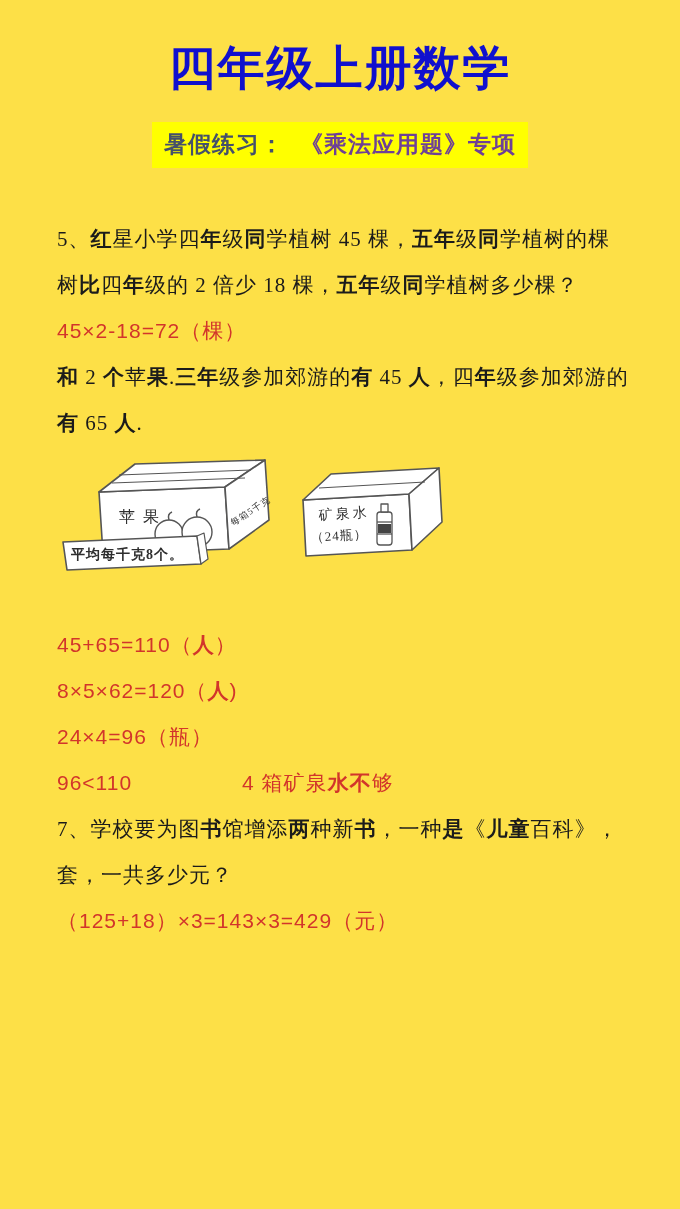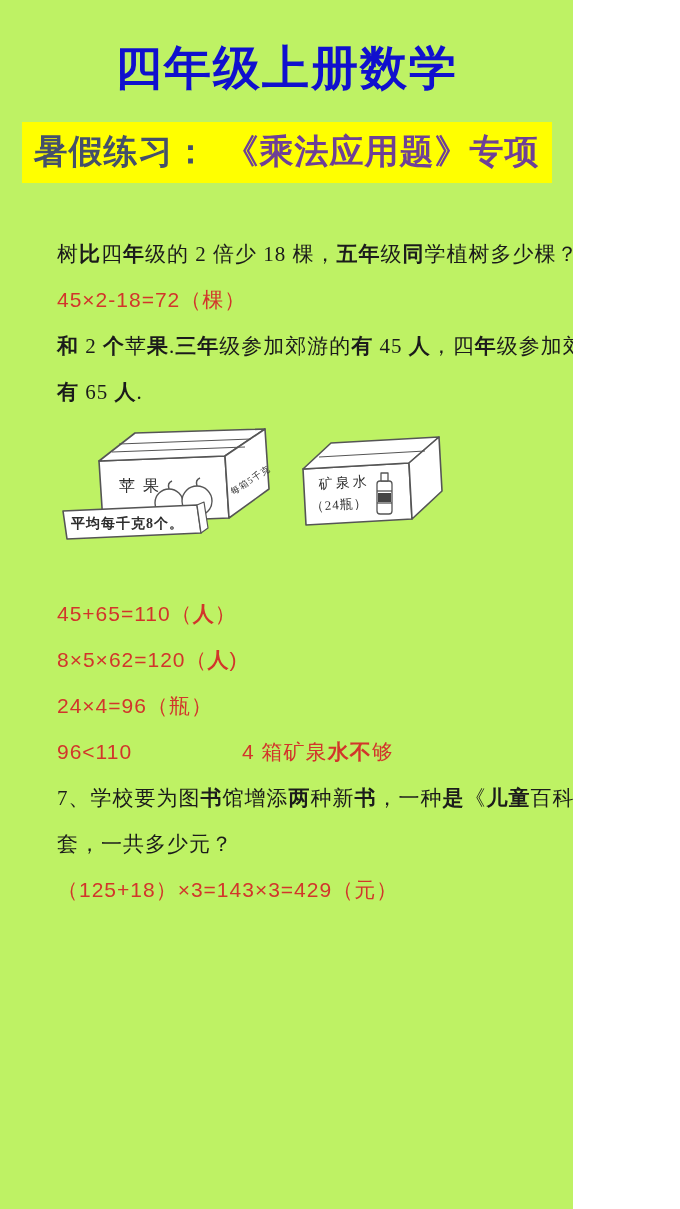--- a/index.html
+++ b/index.html
@@ -7,22 +7,22 @@
     --yellow:#ffff00;
     --sub-prefix:#44506b;
     --sub-main:#6e4096;
     --red:#d2352b;
     --ink:#1b1b1b;
     --line:#555;
   }
   html,body{margin:0;padding:0;}
   body{background:#fff;}
   .page{
-    width:573px;height:1209px;
-    background:#bef264;
+    width:680px;height:1209px;
+    background:#fde047;
     overflow:hidden;
     position:relative;
     font-family:"Liberation Serif","DejaVu Serif",serif;
     color:var(--ink);
   }
   .title{
     margin:40px 0 0 0;
     text-align:center;
     font-size:47px;
     line-height:1.2;
@@ -37,21 +37,21 @@
   .title .t-heavy{
     font-family:"Liberation Sans","DejaVu Sans",sans-serif;
     font-weight:900;
   }
   .subtitle{
     display:block;
     width:fit-content;
     margin:26px auto 0 auto;
     background:var(--yellow);
     padding:7px 12px 8px 12px;
-    font-size:34px;
+    font-size:23px;
     font-weight:800;
     font-family:"Liberation Sans","DejaVu Sans",sans-serif;
     white-space:nowrap;
     letter-spacing:1px;
   }
   .subtitle .sub-prefix{color:var(--sub-prefix);margin-right:16px;}
   .subtitle .sub-main{color:var(--sub-main);}
   .content{
     margin:48px 0 0 57px;
     font-size:21px;
@@ -89,20 +89,21 @@
   <h1 class="title">
     <span class="t-light">四</span><span class="t-heavy">年级上册数学</span>
   </h1>
 
   <div class="subtitle">
     <span class="sub-prefix">暑假练习：</span><span class="sub-main">《乘法应用题》专项</span>
   </div>
 
   <div class="content">
 
+    <div class="line"><span>5、</span><span class="b">红</span><span>星小学四</span><span class="b">年</span><span>级</span><span class="b">同</span><span>学植树 45 棵，</span><span class="b">五年</span><span>级</span><span class="b">同</span><span>学植树的棵</span></div>
     <div class="line"><span>树</span><span class="b">比</span><span>四</span><span class="b">年</span><span>级的 2 倍少 18 棵，</span><span class="b">五年</span><span>级</span><span class="b">同</span><span>学植树多少棵？</span></div>
     <div class="line red"><span>45×2-18=72（棵）</span></div>
     <div class="line"><span class="b">和</span><span> 2 </span><span class="b">个</span><span>苹</span><span class="b">果</span><span>.</span><span class="b">三年</span><span>级参加郊游的</span><span class="b">有</span><span> 45 </span><span class="b">人</span><span>，四</span><span class="b">年</span><span>级参加郊游的</span></div>
     <div class="line"><span class="b">有</span><span> 65 </span><span class="b">人</span><span>.</span></div>
 
     <div class="figure">
       <svg width="400" height="122" viewBox="0 0 400 122">
         <g fill="none" stroke="#555" stroke-width="1.6" stroke-linejoin="round">
 
           <g>

